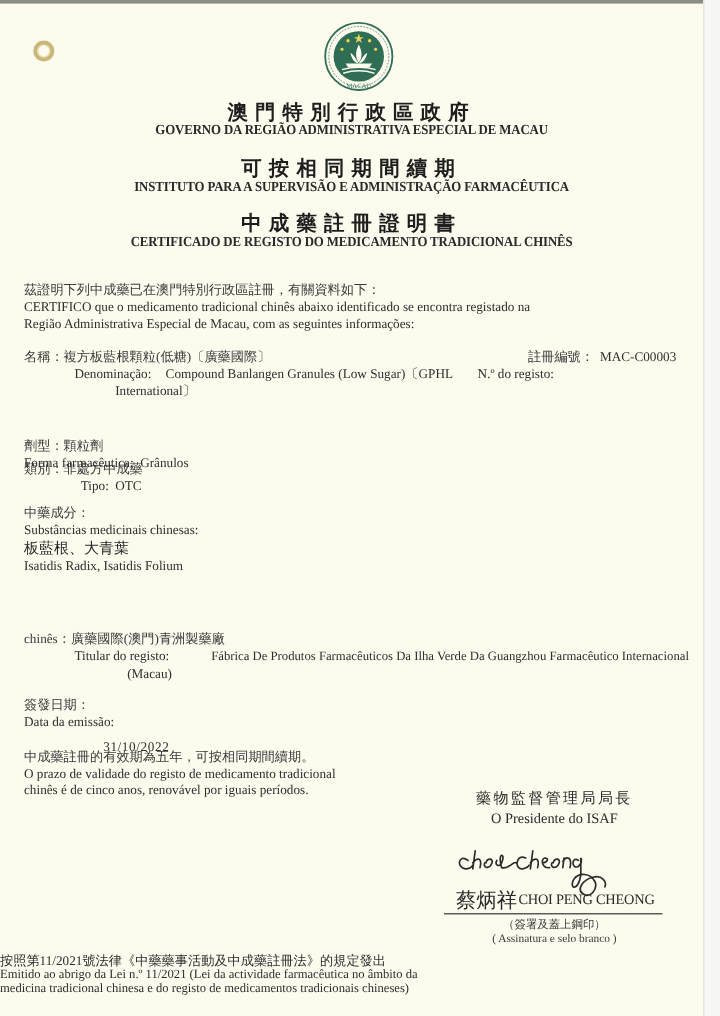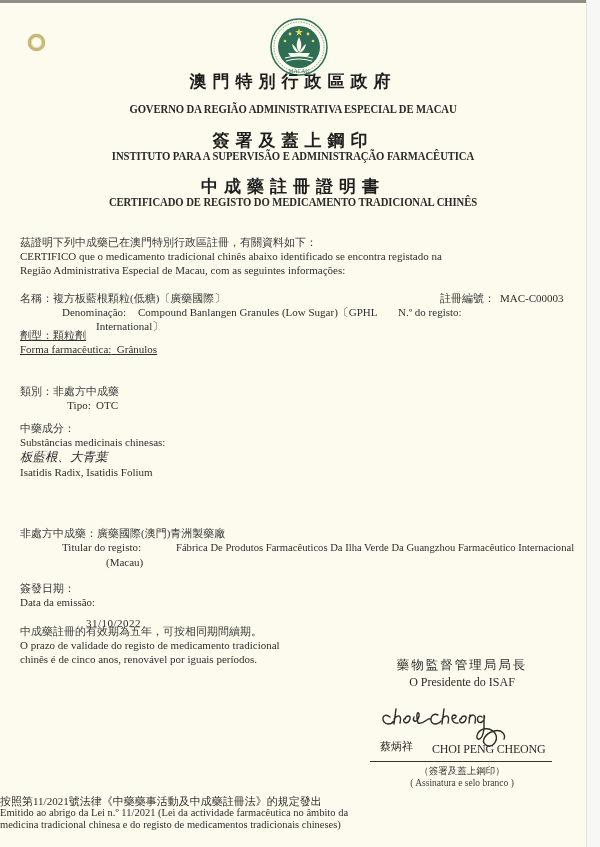--- a/index.html
+++ b/index.html
@@ -29,21 +29,21 @@
     position: absolute; left: 268px; top: 17px; width: 62px; height: 60px;
   }
 
   .center { position: absolute; left: 0; width: 586px; text-align: center; }
 
   .zh-title { font-size: 17px; font-weight: bold; letter-spacing: 6px; color: #1e1e1e; }
   .pt-title { font-size: 11.5px; font-weight: bold; color: #2a2a2a; letter-spacing: -0.1px; transform: scaleX(0.93); }
 
   .block { position: absolute; left: 20px; font-size: 11px; line-height: 14px; color: #2e2e2e; }
   .zh { font-size: 11px; color: #3a3a3a; }
-  .zh-lg { font-size: 12.5px; color: #2a2a2a; font-style: italic; }
+  .zh-lg { font-size: 12.5px; color: #2a2a2a; }
   .label { display: inline-block; margin-left: 42px; }
 
   .sig-block { position: absolute; left: 340px; width: 240px; text-align: center; }
   .sig-line { position: absolute; left: 370px; top: 761px; width: 182px; height: 1px; background: #333; }
 
   .footer { position: absolute; left: 0; width: 586px; text-align: left; font-size: 10.5px; line-height: 12px; color: #2e2e2e; }
 </style>
 </head>
 <body>
 
@@ -65,24 +65,24 @@
     <path d="M31 20 C28 26 28 31 31 35 C34 31 34 26 31 20 Z" fill="#fcfbee"></path>
     <path d="M24 27 C25 32 27 35 31 36 C28 31 27 29 24 27 Z" fill="#fcfbee"></path>
     <path d="M38 27 C37 32 35 35 31 36 C34 31 35 29 38 27 Z" fill="#fcfbee"></path>
     <path d="M20 36 L42 36 L40 39 L22 39 Z" fill="#fcfbee"></path>
     <path d="M17 41 Q31 37 45 41" stroke="#fcfbee" stroke-width="1.2" fill="none"></path>
     <path d="M18 44 Q31 40 44 44" stroke="#fcfbee" stroke-width="1.2" fill="none"></path>
     <text x="31" y="56" font-size="5.5" text-anchor="middle" fill="#2f6e55" font-family="Liberation Serif, serif">MACAU</text>
   </svg>
 </div>
 
-<div class="center zh-title" style="top:70px;">澳門特別行政區政府</div>
+<div class="center zh-title" style="top:82px;">澳門特別行政區政府</div>
 <div class="center pt-title" style="top:103px;">GOVERNO DA REGIÃO ADMINISTRATIVA ESPECIAL DE MACAU</div>
 
-<div class="center zh-title" style="top:129px;">簽署及蓋上鋼印</div>
+<div class="center zh-title" style="top:129px;">可按相同期間續期</div>
 <div class="center pt-title" style="top:150px;">INSTITUTO PARA A SUPERVISÃO E ADMINISTRAÇÃO FARMACÊUTICA</div>
 
 <div class="center zh-title" style="top:175px;">中成藥註冊證明書</div>
 <div class="center pt-title" style="top:196px;">CERTIFICADO DE REGISTO DO MEDICAMENTO TRADICIONAL CHINÊS</div>
 
 <div class="block" style="top:235px;">
   <div class="zh">茲證明下列中成藥已在澳門特別行政區註冊，有關資料如下：</div>
   <div>CERTIFICO que o medicamento tradicional chinês abaixo identificado se encontra registado na</div>
   <div>Região Administrativa Especial de Macau, com as seguintes informações:</div>
 </div>
@@ -91,39 +91,39 @@
   <div class="zh"><span>名稱：</span><span>複方板藍根顆粒(低糖)〔廣藥國際〕</span></div>
   <div><span class="label" style="width:76px;">Denominação:</span><span>Compound Banlangen Granules (Low Sugar)〔GPHL</span></div>
   <div style="padding-left:76px;">International〕</div>
 </div>
 
 <div class="block" style="top:291px; left:398px;">
   <div><span class="zh label" style="width:60px;">註冊編號：</span><span>MAC-C00003</span></div>
   <div>N.º do registo:</div>
 </div>
 
-<div class="block" style="top:328px;text-decoration:underline;">
+<div class="block" style="top:365px;">
   <div class="zh"><span>劑型：</span><span>顆粒劑</span></div>
   <div><span>Forma farmacêutica:</span>&nbsp; <span>Grânulos</span></div>
 </div>
 
 <div class="block" style="top:384px;">
   <div class="zh"><span>類別：</span><span>非處方中成藥</span></div>
   <div><span class="label" style="width:34px;text-align:center;">Tipo:</span><span>OTC</span></div>
 </div>
 
 <div class="block" style="top:421px;">
   <div class="zh">中藥成分：</div>
   <div>Substâncias medicinais chinesas:</div>
   <div class="zh-lg" style="line-height:16px;">板藍根、大青葉</div>
   <div>Isatidis Radix, Isatidis Folium</div>
 </div>
 
 <div class="block" style="top:526px; width:560px;">
-  <div class="zh"><span>非處方中成藥：</span><span>廣藥國際(澳門)青洲製藥廠</span></div>
+  <div class="zh"><span>chinês：</span><span>廣藥國際(澳門)青洲製藥廠</span></div>
   <div style="white-space:nowrap;"><span class="label" style="width:86px;">Titular do registo:</span><span style="font-size:10.6px;margin-left:28px;">Fábrica De Produtos Farmacêuticos Da Ilha Verde Da Guangzhou Farmacêutico Internacional</span></div>
   <div style="padding-left:86px;">(Macau)</div>
 </div>
 
 <div class="block" style="top:581px;">
   <div class="zh">簽發日期：</div>
   <div>Data da emissão:</div>
 </div>
 <div class="block" style="top:616px; left:86px; letter-spacing:0.5px;">31/10/2022</div>
 
@@ -137,21 +137,21 @@
   <div style="font-size:12.5px; letter-spacing:2px;">藥物監督管理局局長</div>
   <div style="font-size:12px; margin-top:1px;">O Presidente do ISAF</div>
 </div>
 
 <div style="position:absolute; left:378px; top:697px; width:180px; height:55px;">
   <svg width="180" height="55" viewBox="0 0 180 55">
     <path d="M12 20 C4 14 2 26 10 27 C14 27 16 24 16 24 M18 12 L16 27 M16 22 C20 17 24 18 22 26 M26 22 C24 26 30 28 32 22 C33 18 28 18 27 22 M36 20 C34 24 38 26 40 22 C44 14 36 12 40 26 C46 28 50 20 52 22 M60 18 C52 14 50 28 58 27 C62 26 63 24 63 24 M66 12 L64 27 M64 22 C68 17 72 18 70 26 M74 22 C78 22 80 18 76 18 C72 19 74 27 80 26 M82 22 C80 26 86 28 88 22 C89 18 84 18 83 22 M92 18 L91 26 M91 21 C94 16 99 17 97 26 M104 20 C98 16 98 28 104 25 C108 22 106 18 106 18 L106 32 C104 46 96 44 100 36 C104 30 114 30 118 38 C120 44 114 52 108 48 C102 44 108 36 116 34 C124 32 128 38 126 42" stroke="#2b2b2b" stroke-width="1.4" fill="none" stroke-linecap="round"></path>
   </svg>
 </div>
 
-<div style="position:absolute; left:380px; top:739px; font-size:11px; color:#2a2a2a;">蔡炳祥</div>
+<div style="position:absolute; left:380px; top:739px; font-size:17px; color:#2a2a2a;">蔡炳祥</div>
 <div style="position:absolute; left:432px; top:742px; font-size:12px; letter-spacing:-0.2px;">CHOI PENG CHEONG</div>
 <div class="sig-line"></div>
 
 <div class="sig-block" style="top:765px; left:372px; width:180px; font-size:9.5px; line-height:12px; color:#3a3a3a;">
   <div>（簽署及蓋上鋼印）</div>
   <div>( Assinatura e selo branco )</div>
 </div>
 
 <div class="footer" style="top:795px;">
   <div style="font-size:11px;">按照第11/2021號法律《中藥藥事活動及中成藥註冊法》的規定發出</div>

